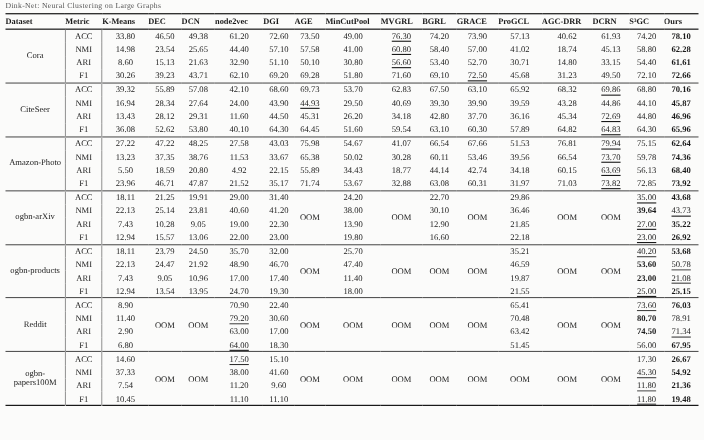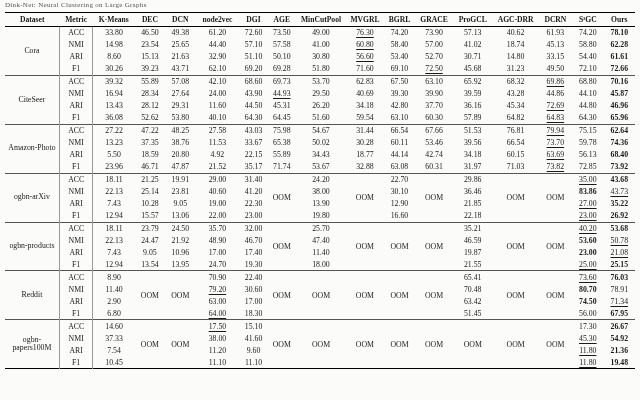--- a/index.html
+++ b/index.html
@@ -12,21 +12,21 @@
   .running-head{
     text-align:left;font-size:7px;color:#555;letter-spacing:.3px;
     height:9px;line-height:9px;overflow:hidden;
   }
   table.results{
     border-collapse:collapse;table-layout:fixed;width:100%;
     margin-top:2px;
     border-top:1.6px solid #000;border-bottom:1.6px solid #000;
   }
   thead th{
-    font-size:7.6px;font-weight:bold;padding:2px 0;text-align:center;
+    font-size:7.6px;font-weight:bold;padding:2px 0;text-align:left;
     border-bottom:.9px solid #000;white-space:nowrap;overflow:hidden;
   }
   tbody{border-top:.6px solid #555;}
   td{
     font-size:7.8px;text-align:center;padding:1.4px 0;
     white-space:nowrap;overflow:hidden;line-height:1.18;
   }
   td.dataset-cell{
     font-weight:normal;white-space:normal;line-height:1.1;
     border-right:.5px solid #999;
@@ -247,21 +247,21 @@
         <tr>
           <td class="dataset-cell" rowspan="4">Amazon-Photo</td>
           <td class="metric-cell">ACC</td>
           <td>27.22</td>
           <td>47.22</td>
           <td>48.25</td>
           <td>27.58</td>
           <td>43.03</td>
           <td>75.98</td>
           <td>54.67</td>
-          <td>31.44</td>
+          <td>41.07</td>
           <td>66.54</td>
           <td>67.66</td>
           <td>51.53</td>
           <td>76.81</td>
           <td class="runner">79.94</td>
           <td>75.15</td>
           <td class="best">62.64</td>
         </tr>
         <tr>
           <td class="metric-cell">NMI</td>
@@ -341,21 +341,21 @@
         <tr>
           <td class="metric-cell">NMI</td>
           <td>22.13</td>
           <td>25.14</td>
           <td>23.81</td>
           <td>40.60</td>
           <td>41.20</td>
           <td>38.00</td>
           <td>30.10</td>
           <td>36.46</td>
-          <td class="best">83.86</td>
+          <td class="best">39.64</td>
           <td class="runner">43.73</td>
         </tr>
         <tr>
           <td class="metric-cell">ARI</td>
           <td>7.43</td>
           <td>10.28</td>
           <td>9.05</td>
           <td>19.00</td>
           <td>22.30</td>
           <td>13.90</td>

